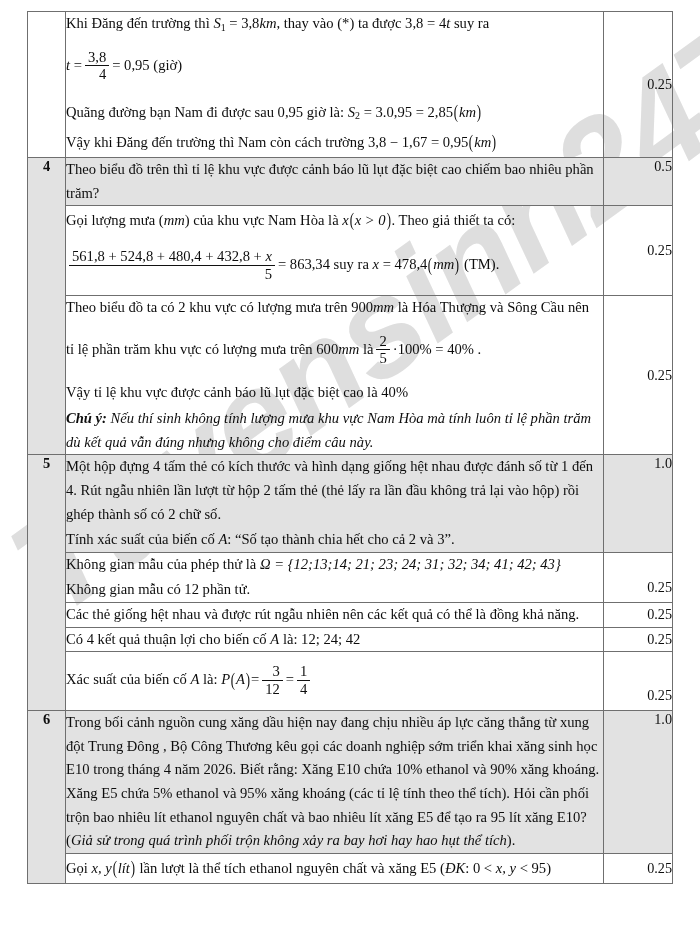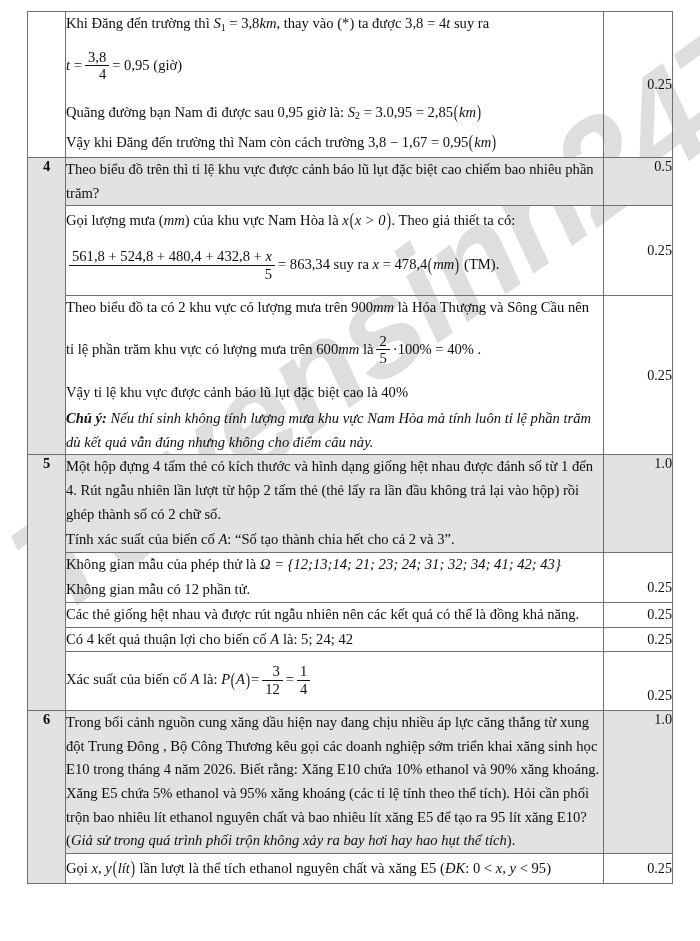--- a/index.html
+++ b/index.html
@@ -226,21 +226,21 @@
 
   <tr>
     <td class="body">Các thẻ giống hệt nhau và được rút ngẫu nhiên nên các kết quả có thể là đồng khả năng.</td>
     <td class="score mid">0.25</td>
   </tr>
 
   <tr>
     <td class="body">
       <span>Có 4 kết quả thuận lợi cho biến cố</span>
       <span class="mi">A</span>
-      <span>là: 5; 24; 42</span>
+      <span>là: 12; 24; 42</span>
     </td>
     <td class="score mid">0.25</td>
   </tr>
 
   <tr>
     <td class="body">
       <span class="line tall">
         <span>Xác suất của biến cố</span>
         <span class="mi">A</span>
         <span>là:</span>

